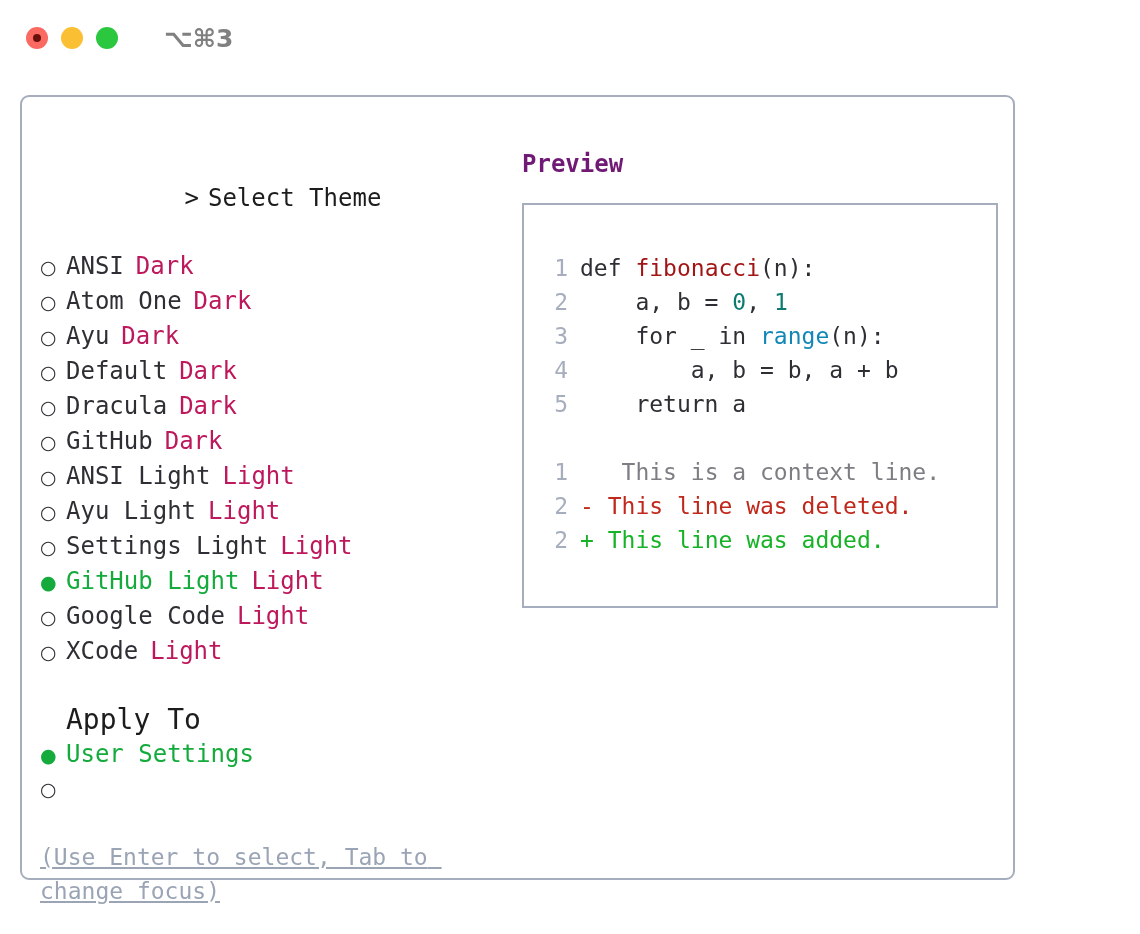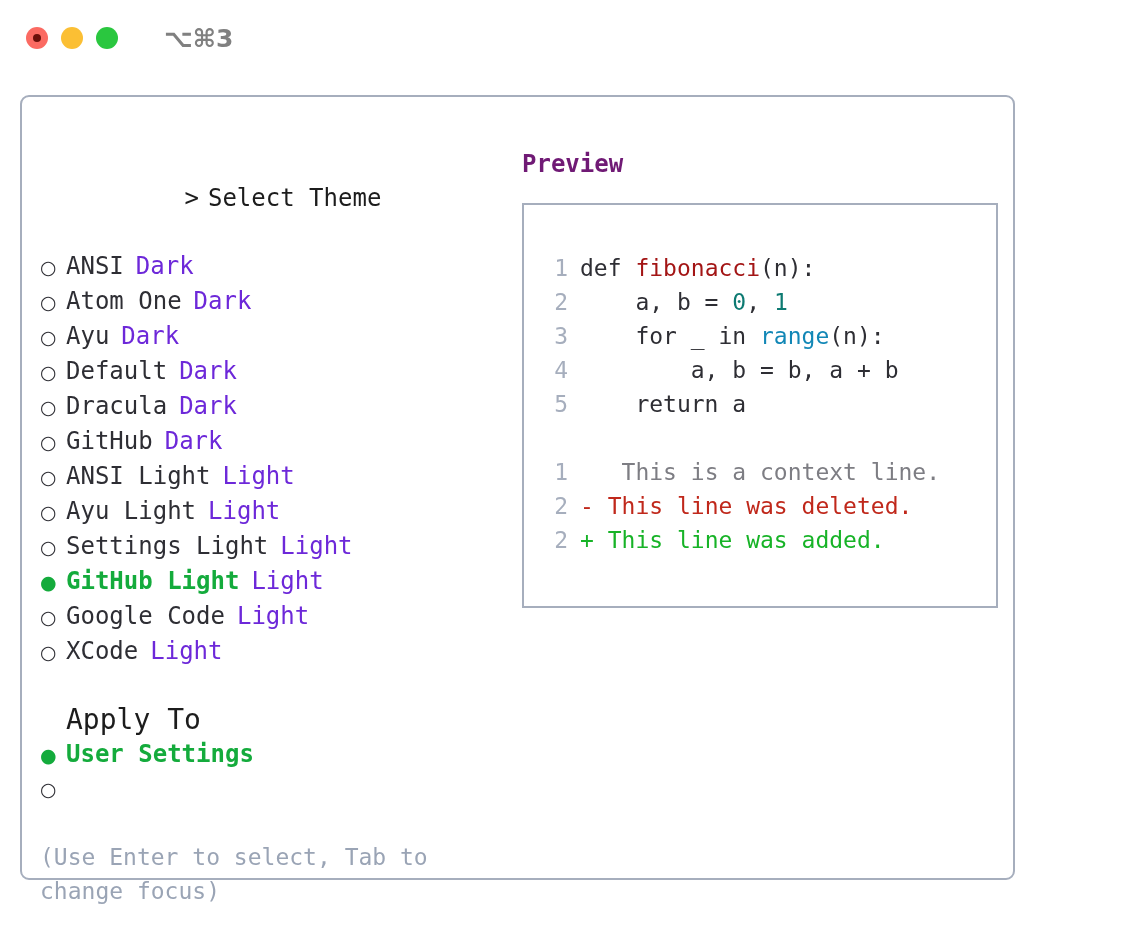--- a/index.html
+++ b/index.html
@@ -110,44 +110,45 @@
   }
   .bullet {
     display: inline-block;
     width: 26px;
     flex: none;
     color: #2e2e34;
     font-size: 19px;
     font-family: "DejaVu Sans", sans-serif;
   }
   .opt.selected .bullet { color: #14ab3c; }
-  .opt.selected .opt-label { color: #14ab3c; font-weight: bold; }
+  .opt.selected .opt-label { color: #14ab3c; }
   .opt-label { color: #2e2e34; }
   .opt-tag {
-    color: #6d28d9;
+    color: #be185d;
     margin-left: 12px;
   }
 
   .subhead {
     font-size: 28px;
     color: #1c1c1c;
     line-height: 34px;
     padding-left: 26px;
     white-space: pre;
   }
 
   .spacer-block { height: 34px; }
 
   .hint {
     margin-top: 34px;
     font-size: 23px;
     color: #9aa4b5;
     line-height: 34px;
     width: 420px;
     white-space: pre-wrap;
+    text-decoration: underline;
   }
 
   
   .right-col {
     flex: 1;
     padding-left: 20px;
   }
   .preview-title {
     font-size: 24px;
     font-weight: bold;

